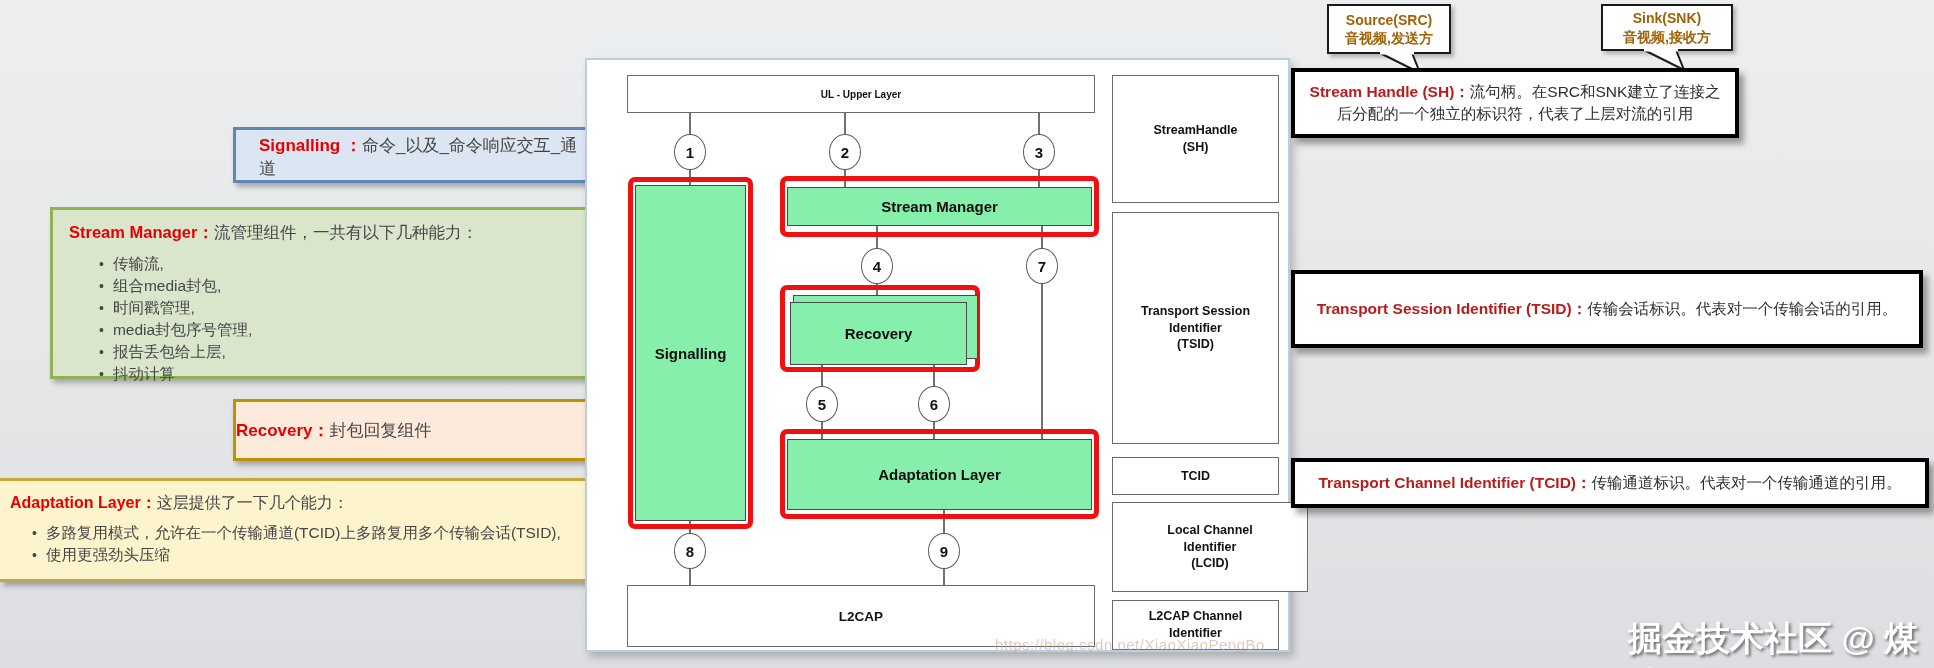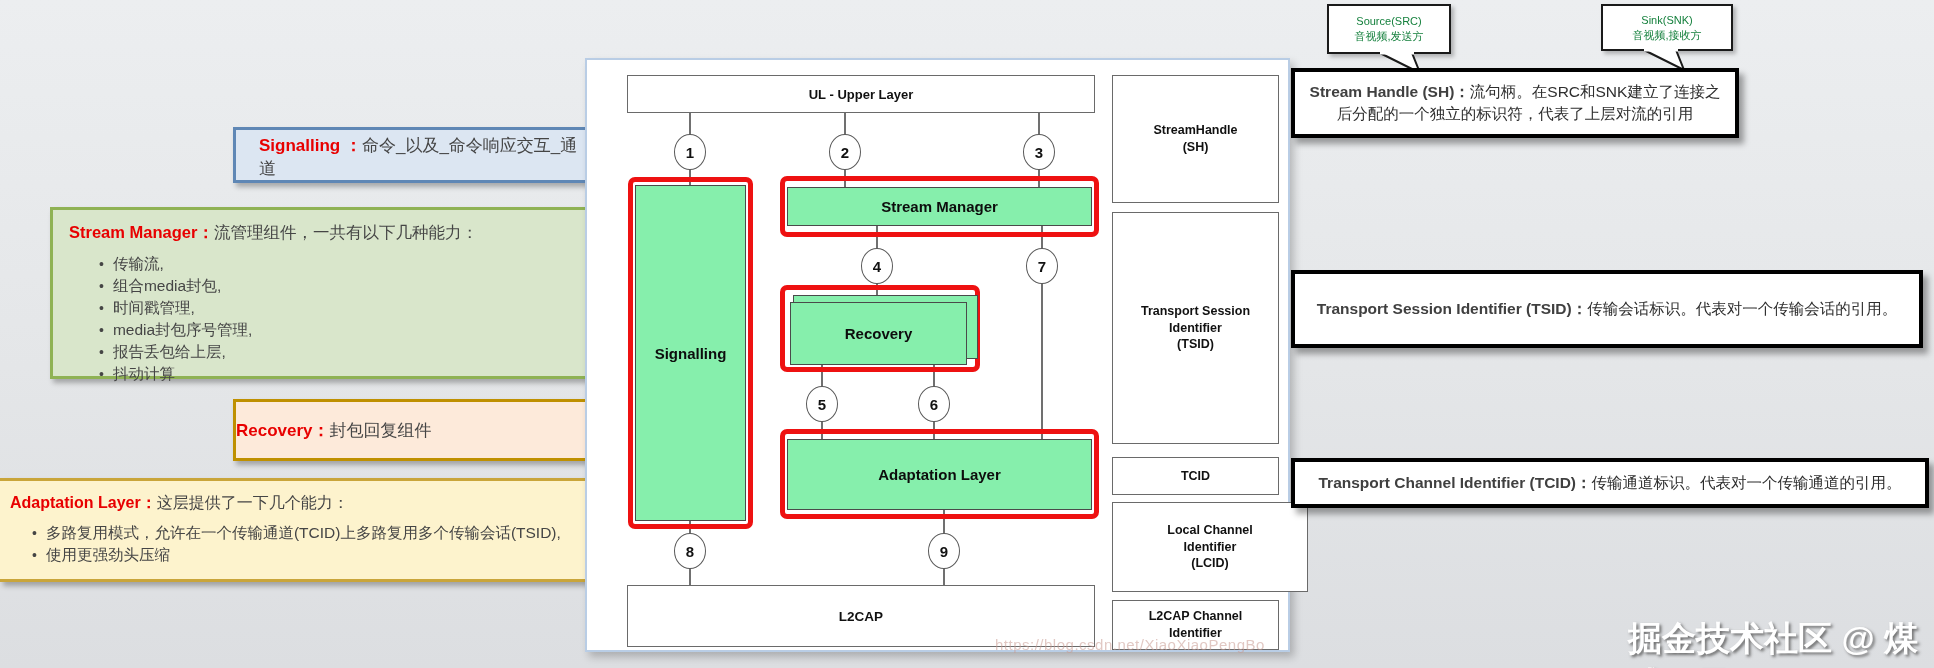--- a/index.html
+++ b/index.html
@@ -34,34 +34,34 @@
   .gray  { position:absolute; background:#86efac; border:1px solid #4a4a4a; color:#0d0d0d;
            display:flex; align-items:center; justify-content:center; font-weight:bold; font-size:15px; }
   .redline { position:absolute; border:5px solid #ee1111; border-radius:7px; background:transparent; }
   .vline { position:absolute; width:2px; background:#707070; }
   .circ  { position:absolute; width:32px; height:36px; border:1.6px solid #5a5a5a; border-radius:50%;
            background:#fff; color:#111; font-weight:bold; font-size:15px;
            display:flex; align-items:center; justify-content:center; }
   .idbox { font-size:12.5px; line-height:1.35; }
 
   
-  .bubble { position:absolute; background:#fff; border:2px solid #1a1a1a; color:#15803d;
-            font-size:11px; line-height:1.32; text-align:center; white-space:pre-line;
+  .bubble { position:absolute; background:#fff; border:2px solid #1a1a1a; color:#a16207;
+            font-size:14px; line-height:1.32; text-align:center; white-space:pre-line;
             display:flex; align-items:center; justify-content:center;
-            box-shadow:3px 3px 4px rgba(0,0,0,.25); }
+            box-shadow:3px 3px 4px rgba(0,0,0,.25);font-weight:bold; }
   .bubble-source { left:1327px; top:4px;  width:124px; height:50px; }
   .bubble-sink   { left:1601px; top:4px;  width:132px; height:47px; }
   .tail { position:absolute; }
 
   
   .defbox { position:absolute; background:#fff; border:4px solid #000; color:#2e2e2e;
             font-size:15.5px; line-height:1.45; text-align:center;
             display:flex; align-items:center; justify-content:center;
             box-shadow:5px 6px 6px rgba(0,0,0,.35); padding:4px 10px; }
-  .defbox b { color:#404040; }
+  .defbox b { color:#b91c1c; }
   .def-sh   { left:1291px; top:68px;  width:448px; height:70px; }
   .def-tsid { left:1291px; top:270px; width:632px; height:78px; }
   .def-tcid { left:1291px; top:458px; width:638px; height:50px; }
 
   
   .wm-csdn   { position:absolute; left:995px; top:636px; font-size:15px;
                color:rgba(200,155,145,.55); letter-spacing:.5px; }
   .wm-juejin { position:absolute; left:1628px; top:616px; font-size:34px; font-weight:bold;
                color:#ffffff; text-shadow:2px 2px 3px rgba(90,90,90,.85); }
 </style>
@@ -103,21 +103,21 @@
     <div class="vline" style="left:102px;top:53px;height:72px"></div>
     <div class="vline" style="left:102px;top:461px;height:64px"></div>
     <div class="vline" style="left:257px;top:53px;height:74px"></div>
     <div class="vline" style="left:451px;top:53px;height:74px"></div>
     <div class="vline" style="left:289px;top:166px;height:76px"></div>
     <div class="vline" style="left:454px;top:166px;height:213px"></div>
     <div class="vline" style="left:234px;top:305px;height:74px"></div>
     <div class="vline" style="left:346px;top:305px;height:74px"></div>
     <div class="vline" style="left:356px;top:450px;height:75px"></div>
 
-    <div class="pbox" style="left:40px;top:15px;width:468px;height:38px;font-size:13px">UL - Upper Layer</div>
+    <div class="pbox" style="left:40px;top:15px;width:468px;height:38px;font-size:10px">UL - Upper Layer</div>
 
     <div class="redline" style="left:41px;top:117px;width:125px;height:352px"></div>
     <div class="gray" style="left:48px;top:125px;width:111px;height:336px">Signalling</div>
 
     <div class="redline" style="left:193px;top:116px;width:319px;height:61px"></div>
     <div class="gray" style="left:200px;top:127px;width:305px;height:39px">Stream Manager</div>
 
     <div class="redline" style="left:193px;top:225px;width:200px;height:87px"></div>
     <div class="gray" style="left:206px;top:235px;width:185px;height:64px"></div>
     <div class="gray" style="left:203px;top:242px;width:177px;height:63px">Recovery</div>

